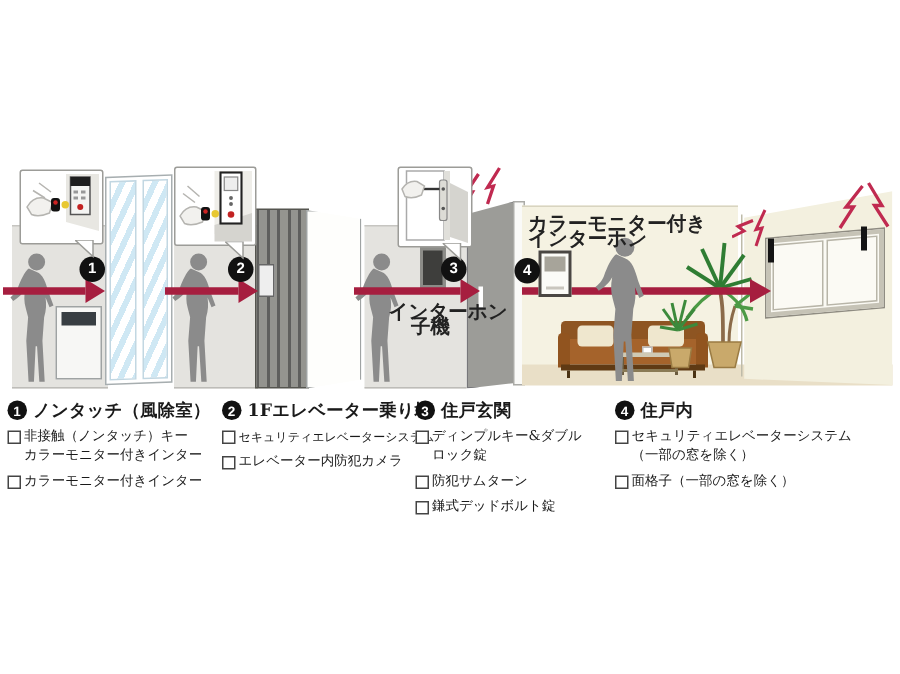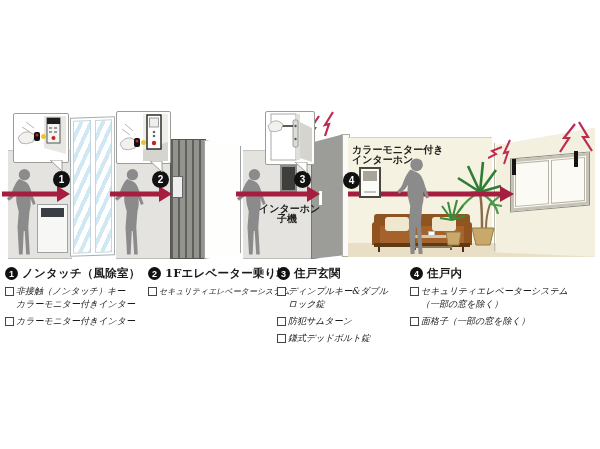--- a/index.html
+++ b/index.html
@@ -30,28 +30,28 @@
   
   .callout{background:#fff;border:1px solid #9c9c98;border-radius:2px;}
   
   .sil{fill:#8b8b8b;}
   
   .dbadge{width:17px;height:17px;border-radius:50%;background:#111;color:#fff;
           font:bold 10px "Liberation Sans",sans-serif;display:flex;align-items:center;justify-content:center;}
   .sbadge{width:13px;height:13px;border-radius:50%;background:#111;color:#fff;flex:0 0 13px;
           font:bold 9px "Liberation Sans",sans-serif;display:flex;align-items:center;justify-content:center;}
   
-  .dlabel{font-size:10px;font-weight:bold;line-height:10px;color:#222;white-space:nowrap;}
+  .dlabel{font-size:13px;font-weight:bold;line-height:10px;color:#222;white-space:nowrap;}
   .center{text-align:center;}
   
   .section{position:absolute;top:266px;}
   .sec-title{display:flex;align-items:center;gap:4px;font-size:11.5px;font-weight:bold;letter-spacing:.2px;white-space:nowrap;}
   .item{position:relative;padding-left:11px;margin-top:4px;}
   .item .cb{position:absolute;left:0;top:2px;width:7px;height:7px;border:1px solid #444;background:#fff;}
-  .iline{font-size:9px;line-height:13px;white-space:nowrap;font-style:italic;}
+  .iline{font-size:9px;line-height:13px;white-space:nowrap;}
   .iline+.iline{text-indent:0;}
   svg{display:block;}
 </style>
 </head>
 <body>
 
 <div id="stage">
 
   <svg width="0" height="0" aria-hidden="true">
     <defs>
@@ -279,20 +279,24 @@
 
   <div class="section" style="left:148px;width:126px;">
     <div class="sec-title">
       <span class="sbadge">2</span>
       <span>1Fエレベーター乗り場</span>
     </div>
     <div class="item">
       <span class="cb"></span>
       <div class="iline" style="font-size:8px;">セキュリティエレベーターシステム</div>
     </div>
+    <div class="item">
+      <span class="cb"></span>
+      <div class="iline">エレベーター内防犯カメラ</div>
+    </div>
   </div>
 
   <div class="section" style="left:277px;width:128px;">
     <div class="sec-title">
       <span class="sbadge">3</span>
       <span>住戸玄関</span>
     </div>
     <div class="item">
       <span class="cb"></span>
       <div class="iline">ディンプルキー&amp;ダブル</div>

